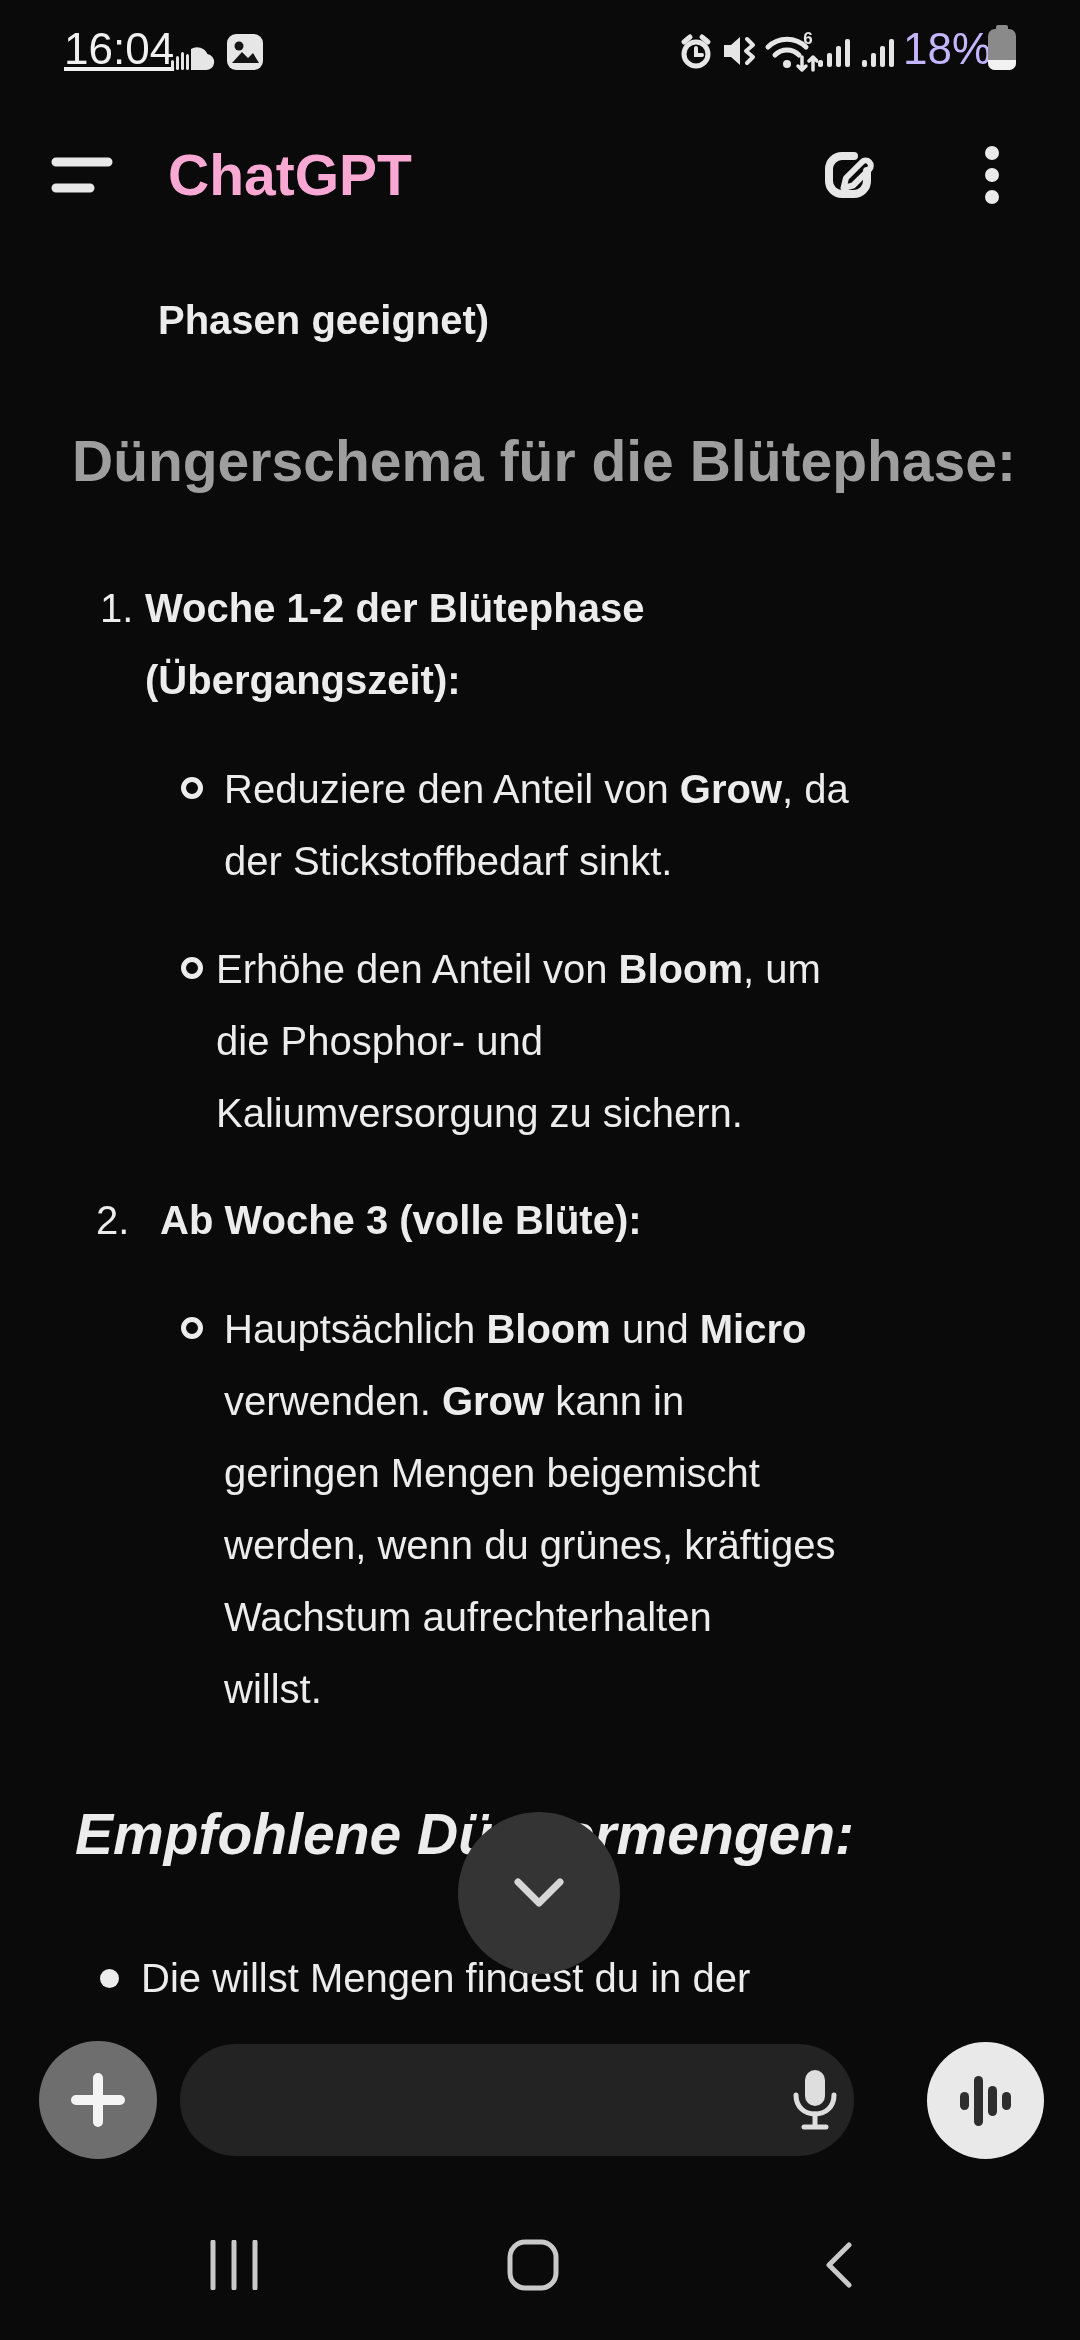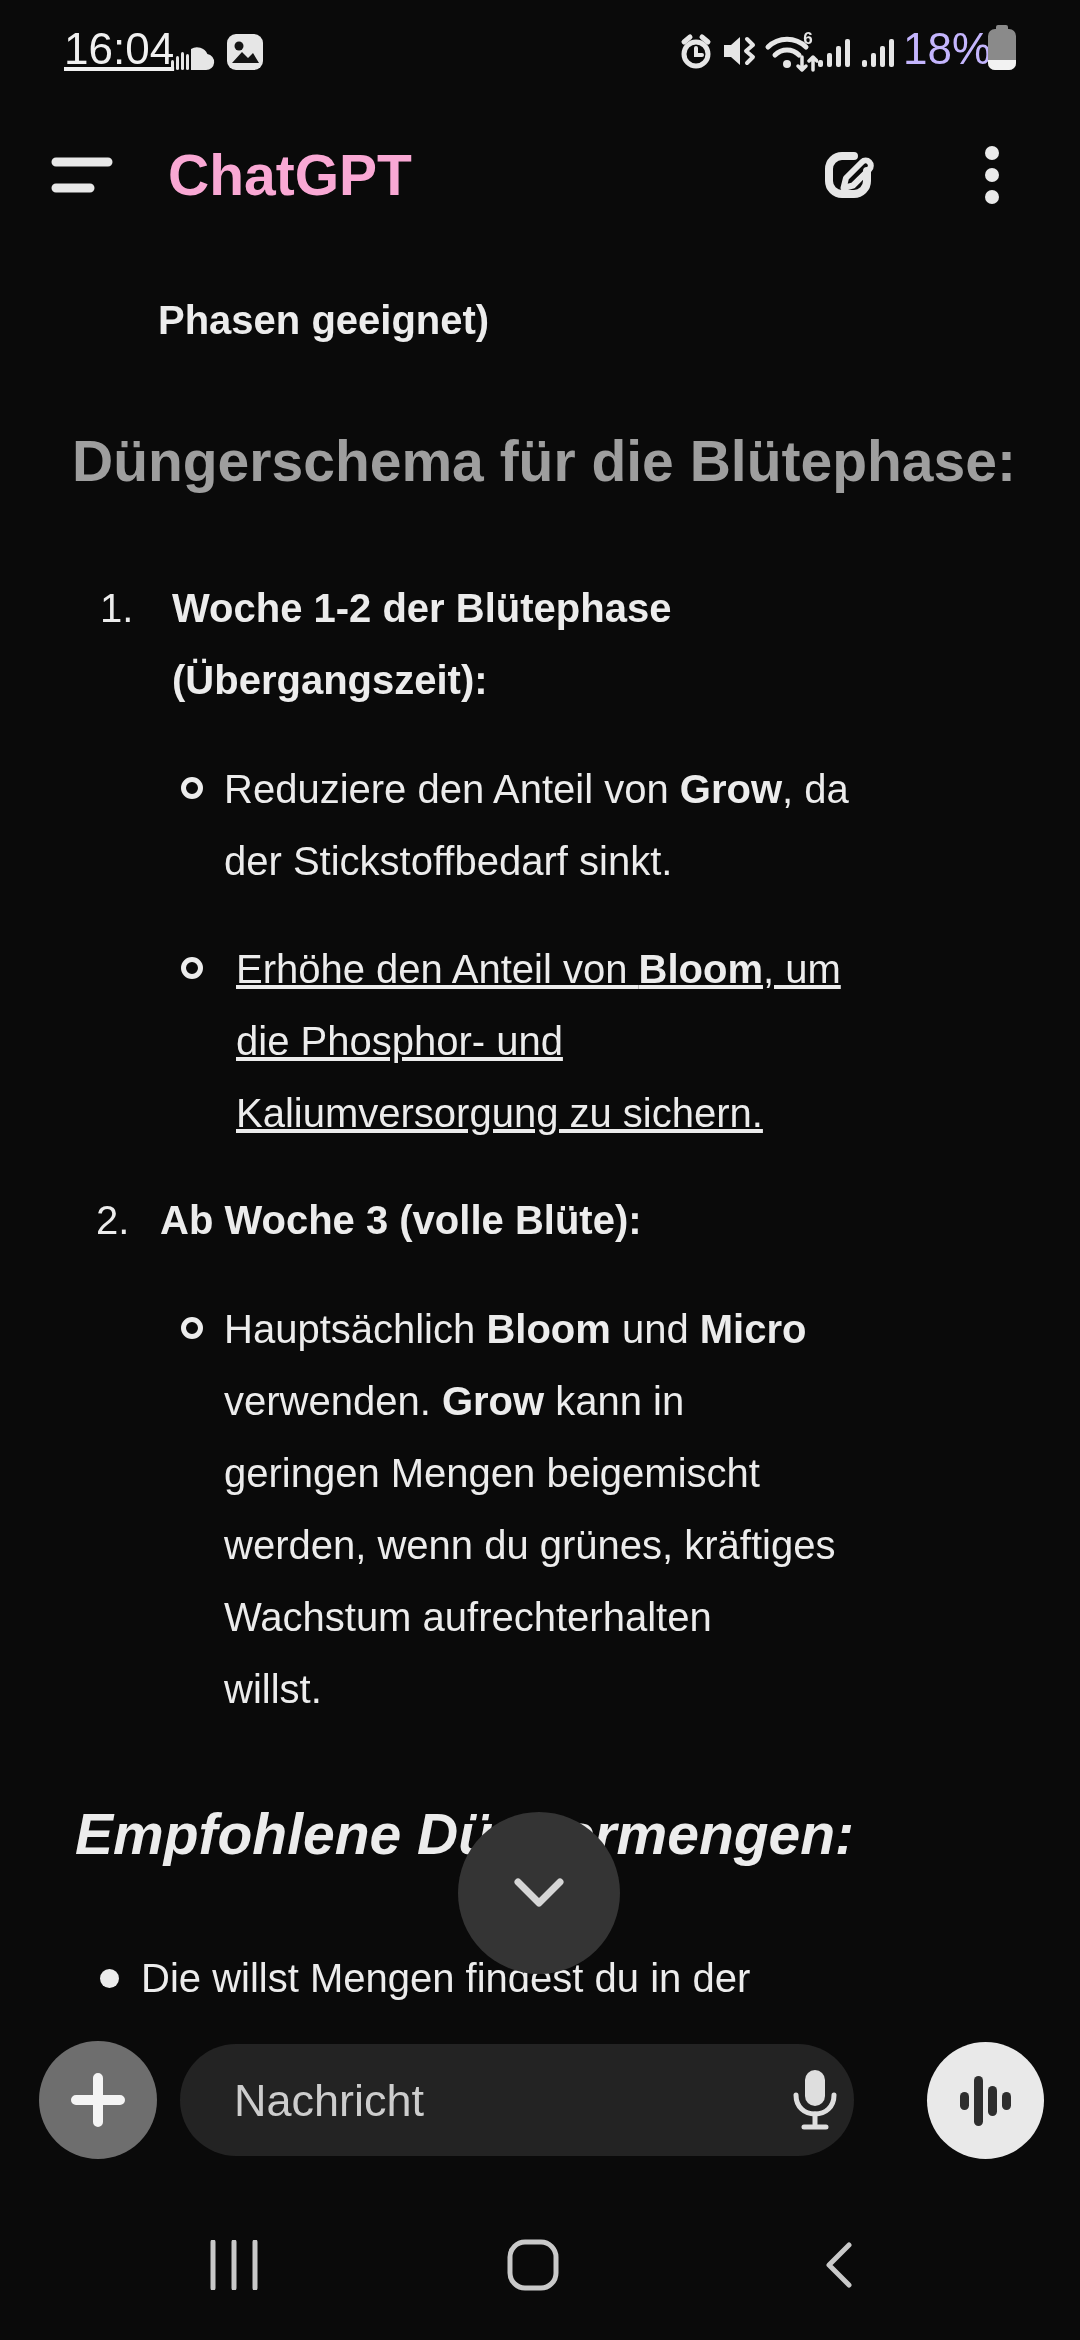--- a/index.html
+++ b/index.html
@@ -27,23 +27,23 @@
   #btn-compose{left:820px;top:146px;}
   #btn-dots{left:984px;top:142px;}
 
   
   .txt{position:absolute;font-size:40px;line-height:72px;white-space:pre-line;color:#ececec;}
   .b{font-weight:700;}
   .i{font-style:italic;}
   .blk-tail{left:158px;top:284px;}
   .blk-h1{left:72px;top:421px;font-size:57px;line-height:80px;color:#9e9e9e;white-space:nowrap;}
   .mk1{left:100px;top:572px;}
-  .blk-item1{left:172px;top:572px;width:860px;}
+  .blk-item1{left:145px;top:572px;width:860px;}
   .blk-b1{left:224px;top:753px;width:830px;}
-  .blk-b2{left:236px;top:933px;width:830px;text-decoration:underline;}
+  .blk-b2{left:216px;top:933px;width:830px;}
   .mk2{left:96px;top:1184px;}
   .blk-item2{left:160px;top:1184px;width:860px;}
   .blk-b3{left:224px;top:1293px;width:830px;}
   .blk-h2{left:75px;top:1794px;font-size:57px;line-height:80px;white-space:nowrap;}
   .blk-b4{left:141px;top:1942px;width:920px;white-space:nowrap;}
   .ring{position:absolute;width:22px;height:22px;border:5px solid #ececec;border-radius:50%;box-sizing:border-box;}
   .ring1{left:181px;top:777px;}
   .ring2{left:181px;top:957px;}
   .ring3{left:181px;top:1317px;}
   .disc{position:absolute;width:19px;height:19px;background:#ececec;border-radius:50%;left:100px;top:1969px;}
@@ -195,21 +195,20 @@
   </button>
 
   <div>
     <button class="plus-btn" aria-label="add">
       <svg width="62" height="62" viewBox="0 0 62 62">
         <path d="M31 9v44M9 31h44" stroke="#f4f4f4" stroke-width="10" stroke-linecap="round" fill="none"></path>
       </svg>
     </button>
 
     <div class="msg-pill">
-      <input class="msg-input" type="text" placeholder="Nachricht" style="">
       <button class="mic-btn" aria-label="dictate">
         <svg width="50" height="64" viewBox="0 0 50 64">
           <rect x="15" y="2" width="20" height="36" rx="10" fill="#dedede"></rect>
           <path d="M6 27c0 12 8.5 19 19 19s19-7 19-19" fill="none" stroke="#dedede" stroke-width="5" stroke-linecap="round"></path>
           <path d="M25 46v10M14 59h22" stroke="#dedede" stroke-width="5" stroke-linecap="round" fill="none"></path>
         </svg>
       </button>
     </div>
 
     <button class="voice-btn" aria-label="voice mode">

